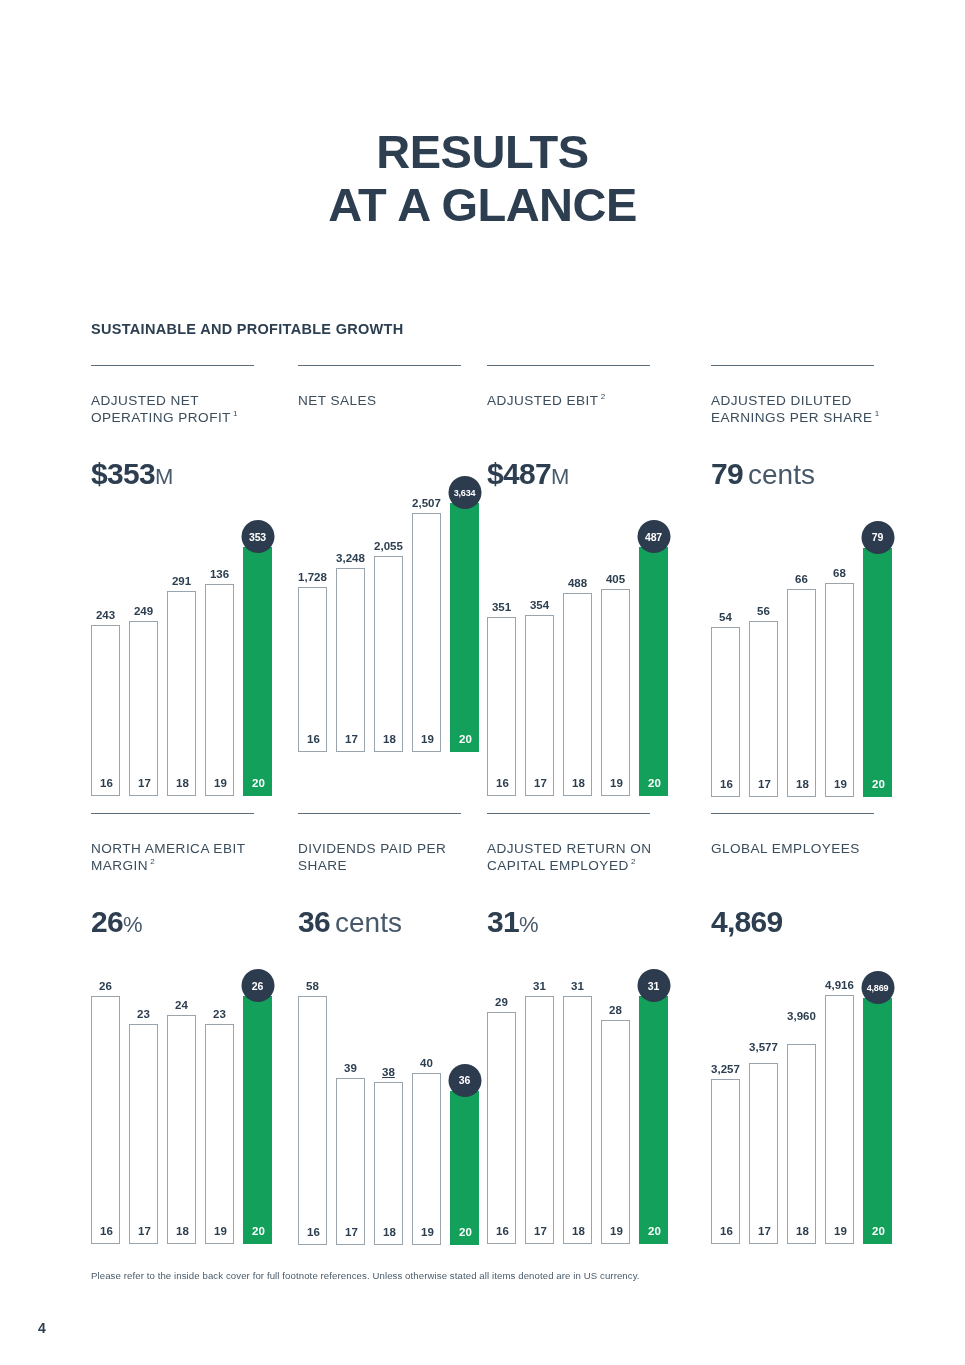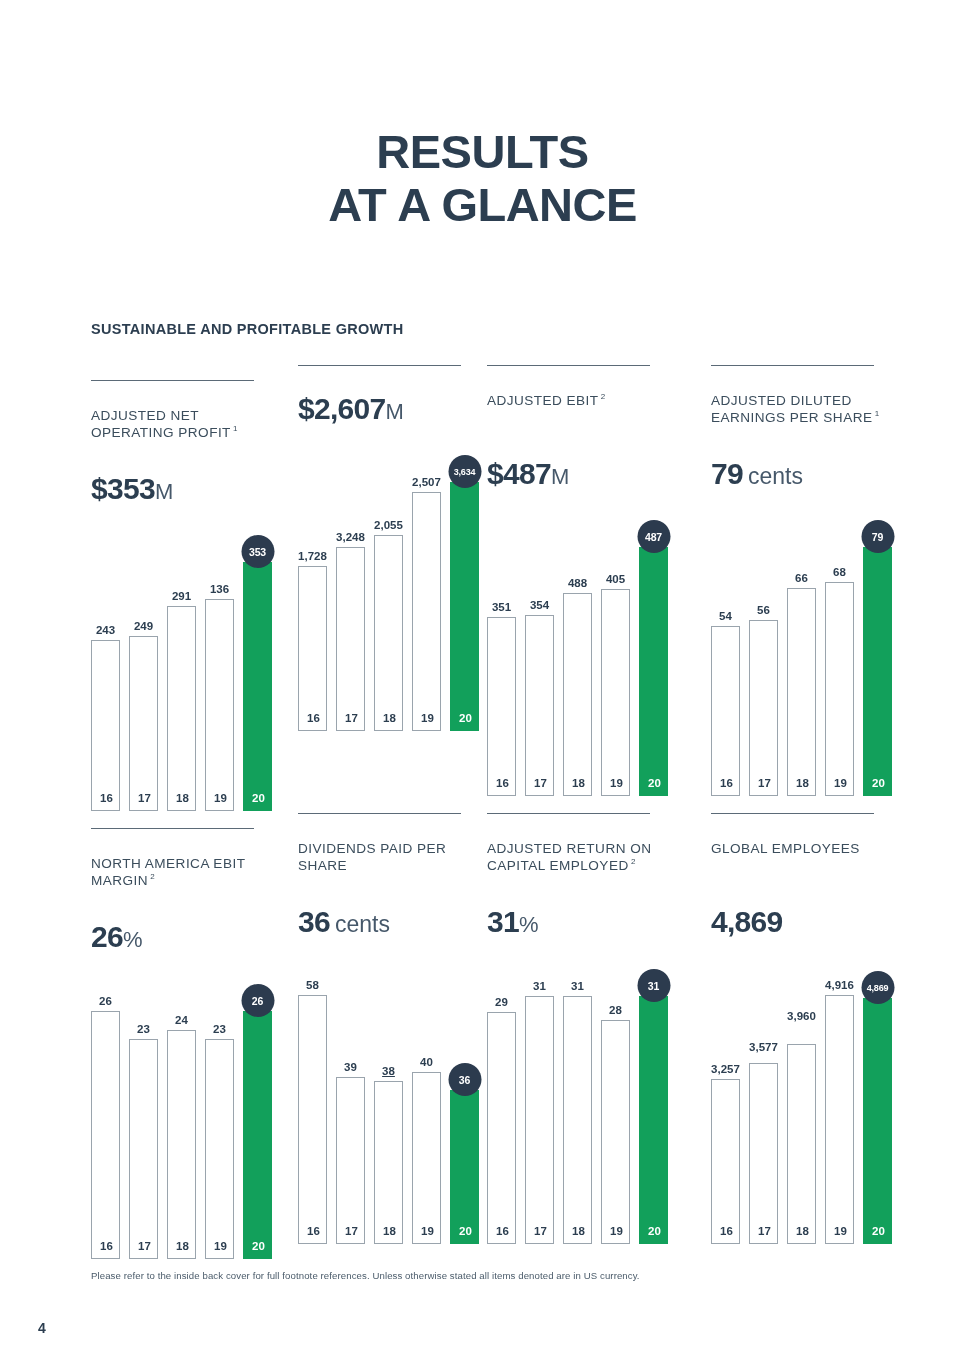--- a/index.html
+++ b/index.html
@@ -45,21 +45,21 @@
     width:790px;
   }
   .row { position:relative; height:448px; }
   .row2 { height:455px; }
 
   .card {
     position:absolute;
     width:178px;
     top:0;
   }
-  .card.c0 { left:0px;margin-top:15px; }
+  .card.c0 { left:0px; }
   .card.c1 { left:207px; }
   .card.c2 { left:396px; }
   .card.c3 { left:620px; }
 
   .card-rule {
     width:163px;
     height:1px;
     background:#5b6a77;
     margin-bottom:26px;
   }
@@ -86,21 +86,21 @@
     letter-spacing:-0.7px;
     white-space:nowrap;
     line-height:1.1;
   }
   .card-value .unit {
     font-weight:normal;
     font-size:22px;
     color:#46586a;
     letter-spacing:0;
   }
-  .card-value .unit.word { font-size:23px; margin-left:5px; }
+  .card-value .unit.word { font-size:28px; margin-left:5px; }
   .card-value .unit.pct  { font-size:22px; }
 
   
   .chart {
     position:relative;
     height:296px;
     margin-top:10px;
   }
   .bar-wrap {
     position:absolute;
@@ -220,21 +220,21 @@
           <div class="bar-wrap" style="left: 152px; height: 295px;">
             <div class="bar hl" style="height: 249px;">
               <div class="bar-year">20</div>
             </div>
             <div class="badge" style="bottom: 243px;">353</div>
           </div>
         </div>
       </div>
     <div class="card c1">
         <div class="card-rule"></div>
-        <div class="card-value"><span>$2,607</span><span class="unit ">M</span></div>
+        <div class="card-title">NET SALES</div>
         <div class="chart">
           <div class="bar-wrap" style="left: 0px; height: 211px;">
             <div class="bar" style="height: 165px;">
               <div class="bar-year">16</div>
             </div>
             <div class="bar-label" style="bottom: 169px;">1,728</div>
           </div>
           <div class="bar-wrap" style="left: 38px; height: 230px;">
             <div class="bar" style="height: 184px;">
               <div class="bar-year">17</div>

